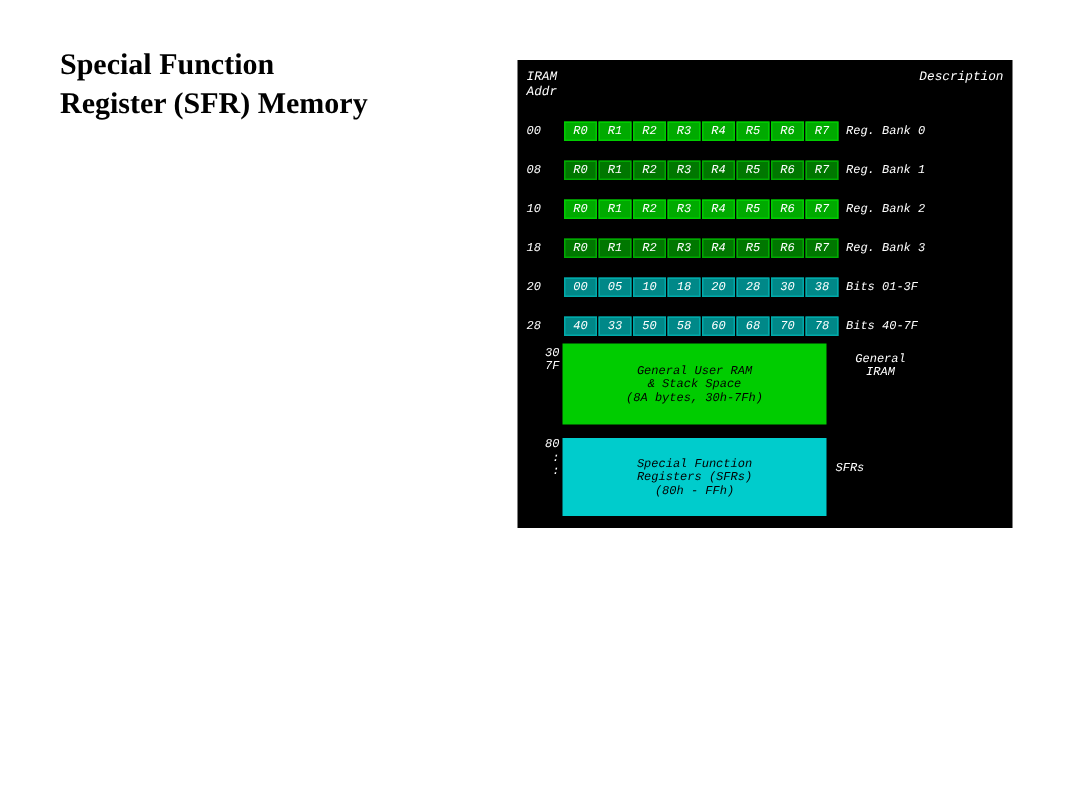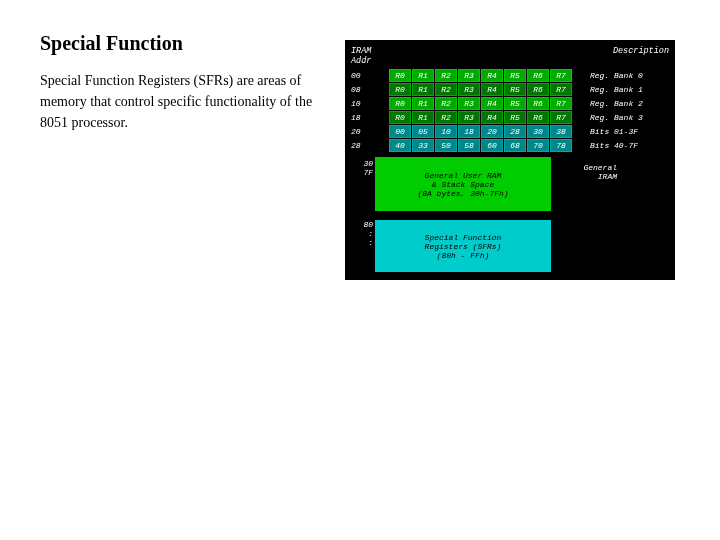--- a/index.html
+++ b/index.html
@@ -85,22 +85,23 @@
     .sfr-block {
       background: #00cccc;
       color: #000;
       text-align: center;
       font-size: 8px;
       padding: 12px 4px;
       margin: 2px 0;
     }
     .reg-row-inline {
       display: flex;
-      gap: 14px;
+      gap: 1px;
       align-items: center;
+      margin-top: 12px;
     }
     .row-addr {
       color: #fff;
       font-size: 8px;
       width: 24px;
       flex-shrink: 0;
     }
     .row-regs {
       display: flex;
       gap: 1px;
@@ -128,21 +129,21 @@
     .middle-section {
       display: flex;
       gap: 6px;
       align-items: flex-start;
       margin-top: 2px;
     }
     .right-col {
       width: 60px;
       color: #fff;
       font-size: 8px;
-      text-align: right;
+      text-align: center;
       padding-top: 8px;
     }
     .sfr-section {
       display: flex;
       gap: 6px;
       align-items: flex-start;
       margin-top: 4px;
     }
     .sfr-label {
       width: 60px;
@@ -151,22 +152,22 @@
     }
   </style>
 </head>
 <body>
 
 <div class="page">
 
   <div class="left-panel">
     <div class="title">
       <span>Special Function</span><br>
+      <span>Register (SFR) Memory</span>
     </div>
-    <p class="body-text">Special  Function  Registers (SFRs) are areas of memory that control specific functionality of the 8051 processor.</p>
   </div>
 
   <div class="right-panel">
     <div class="diagram">
       <div class="diagram-inner">
 
         <div class="diag-header">
           <span style="white-space:pre;">IRAM
 Addr</span>
           <span>Description</span>
@@ -285,18 +286,19 @@
               <span>80</span>
               <span>:</span>
               <span>:</span>
             </div>
             <div class="sfr-block" style="width:176px; height:52px; display:flex; flex-direction:column; justify-content:center;">
               <div>Special Function</div>
               <div>Registers (SFRs)</div>
               <div>(80h - FFh)</div>
             </div>
           </div>
+          <div class="sfr-label" style="padding-top:18px;">SFRs</div>
         </div>
 
       </div>
     </div>
   </div>
 </div>
 
 </body></html>

